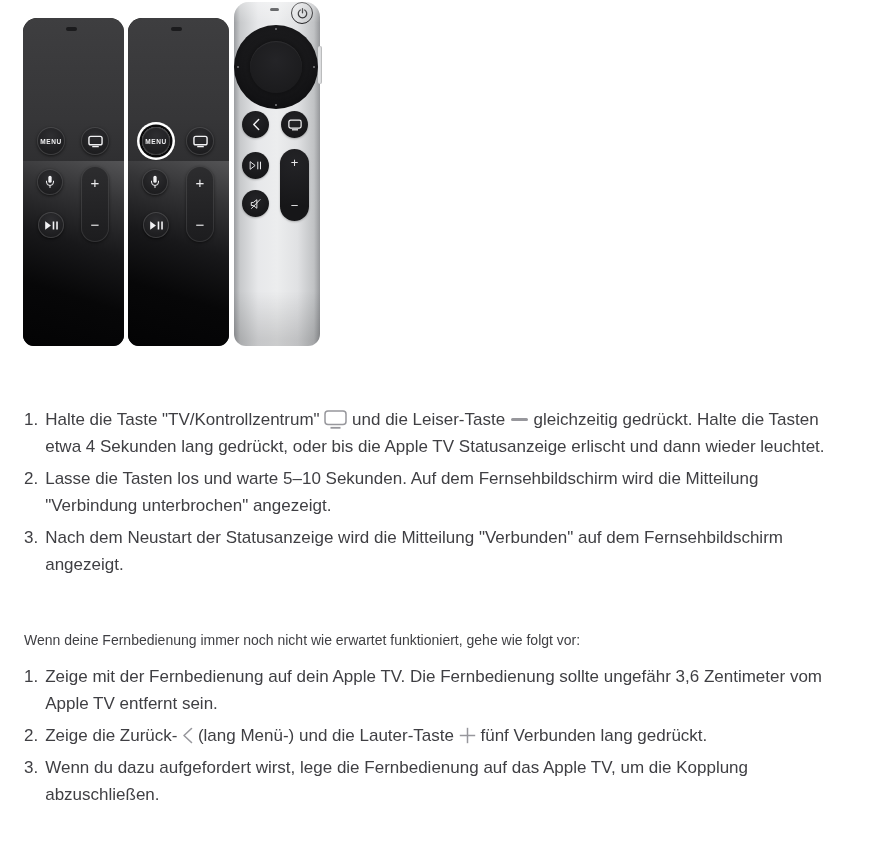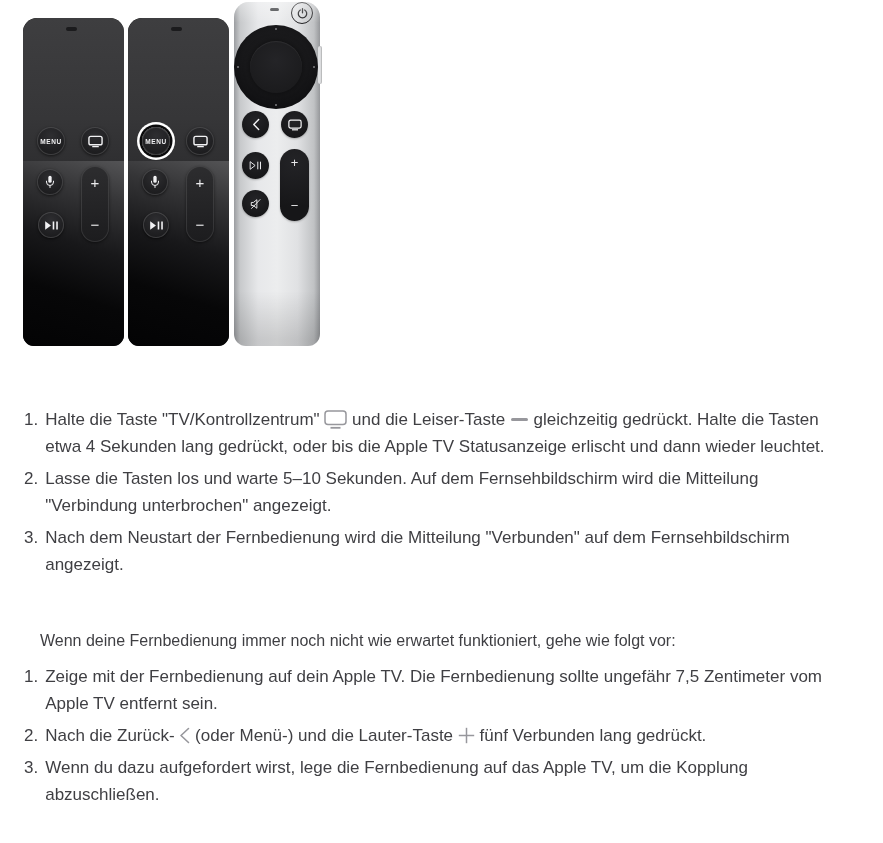--- a/index.html
+++ b/index.html
@@ -102,21 +102,21 @@
     position: absolute; right: -2px; top: 44px; width: 4px; height: 38px; border-radius: 2px;
     background: #dfe0e2; box-shadow: inset -1px 0 1px rgba(0,0,0,0.18);
   }
 
   
   .steps { list-style: none; margin: 56px 0 0; padding: 0 38px 0 24px; }
   .steps.second { margin-top: 0; }
   .step { display: flex; margin-bottom: 5px; font-size: 17px; line-height: 27px; }
   .num { flex: 0 0 14px; margin-right: 7px; }
   .txt { flex: 1; max-width: 795px; }
-  .intro { margin: 49px 16px 9px; padding: 0 38px 0 24px; font-size: 16px; line-height: 27px; }
+  .intro { margin: 49px 0 9px; padding: 0 38px 0 24px; font-size: 14px; line-height: 27px; }
 
   .inline-icon { display: inline-block; }
   .tv-inline      { width: 23px; height: 19px; vertical-align: -4px; }
   .minus-inline   { width: 17px; height: 5px;  vertical-align: 3px; margin: 0 1px; }
   .chevron-inline { width: 11px; height: 17px; vertical-align: -3px; }
   .plus-inline    { width: 17px; height: 17px; vertical-align: -3px; }
 </style>
 </head>
 <body>
 
@@ -248,36 +248,36 @@
           </svg><span> und die Leiser-Taste </span><svg class="inline-icon minus-inline" viewBox="0 0 17 5">
             <line x1="1.5" y1="2.5" x2="15.5" y2="2.5" stroke="#97979c" stroke-width="3" stroke-linecap="round"></line>
           </svg><span> gleichzeitig gedrückt. Halte die Tasten etwa 4 Sekunden lang gedrückt, oder bis die Apple TV Statusanzeige erlischt und dann wieder leuchtet.</span></span>
     </li>
     <li class="step">
       <span class="num">2.</span>
       <span class="txt">Lasse die Tasten los und warte 5–10 Sekunden. Auf dem Fernsehbildschirm wird die Mitteilung "Verbindung unterbrochen" angezeigt.</span>
     </li>
     <li class="step">
       <span class="num">3.</span>
-      <span class="txt">Nach dem Neustart der Fernbedienung wird die Mitteilung "Verbunden" auf dem Fernsehbildschirm angezeigt.</span>
+      <span class="txt">Nach dem Neustart der Statusanzeige wird die Mitteilung "Verbunden" auf dem Fernsehbildschirm angezeigt.</span>
     </li>
   </ol>
 
   <p class="intro">Wenn deine Fernbedienung immer noch nicht wie erwartet funktioniert, gehe wie folgt vor:</p>
 
   <ol class="steps second">
     <li class="step">
       <span class="num">1.</span>
-      <span class="txt">Zeige mit der Fernbedienung auf dein Apple TV. Die Fernbedienung sollte ungefähr 7,5 Zentimeter vom Apple TV entfernt sein.</span>
+      <span class="txt">Zeige mit der Fernbedienung auf dein Apple TV. Die Fernbedienung sollte ungefähr 3,6 Zentimeter vom Apple TV entfernt sein.</span>
     </li>
     <li class="step">
       <span class="num">2.</span>
-      <span class="txt"><span>Nach die Zurück- </span><svg class="inline-icon chevron-inline" viewBox="0 0 11 17">
+      <span class="txt"><span>Zeige die Zurück- </span><svg class="inline-icon chevron-inline" viewBox="0 0 11 17">
             <path d="M9.5 1.5 L2 8.5 L9.5 15.5" fill="none" stroke="#97979c" stroke-width="1.6" stroke-linecap="round" stroke-linejoin="round"></path>
-          </svg><span> (oder Menü-) und die Lauter-Taste </span><svg class="inline-icon plus-inline" viewBox="0 0 17 17">
+          </svg><span> (lang Menü-) und die Lauter-Taste </span><svg class="inline-icon plus-inline" viewBox="0 0 17 17">
             <line x1="8.5" y1="0.8" x2="8.5" y2="16.2" stroke="#97979c" stroke-width="1.5"></line>
             <line x1="0.8" y1="8.5" x2="16.2" y2="8.5" stroke="#97979c" stroke-width="1.5"></line>
           </svg><span> fünf Verbunden lang gedrückt.</span></span>
     </li>
     <li class="step">
       <span class="num">3.</span>
       <span class="txt">Wenn du dazu aufgefordert wirst, lege die Fernbedienung auf das Apple TV, um die Kopplung abzuschließen.</span>
     </li>
   </ol>
 

